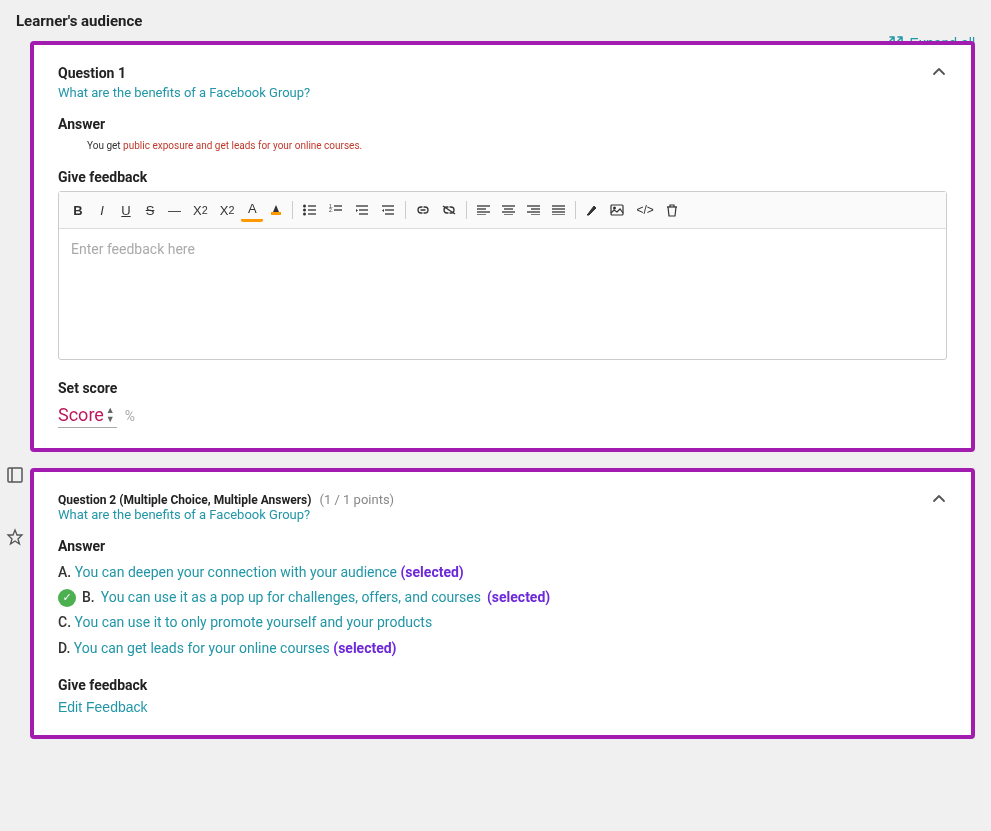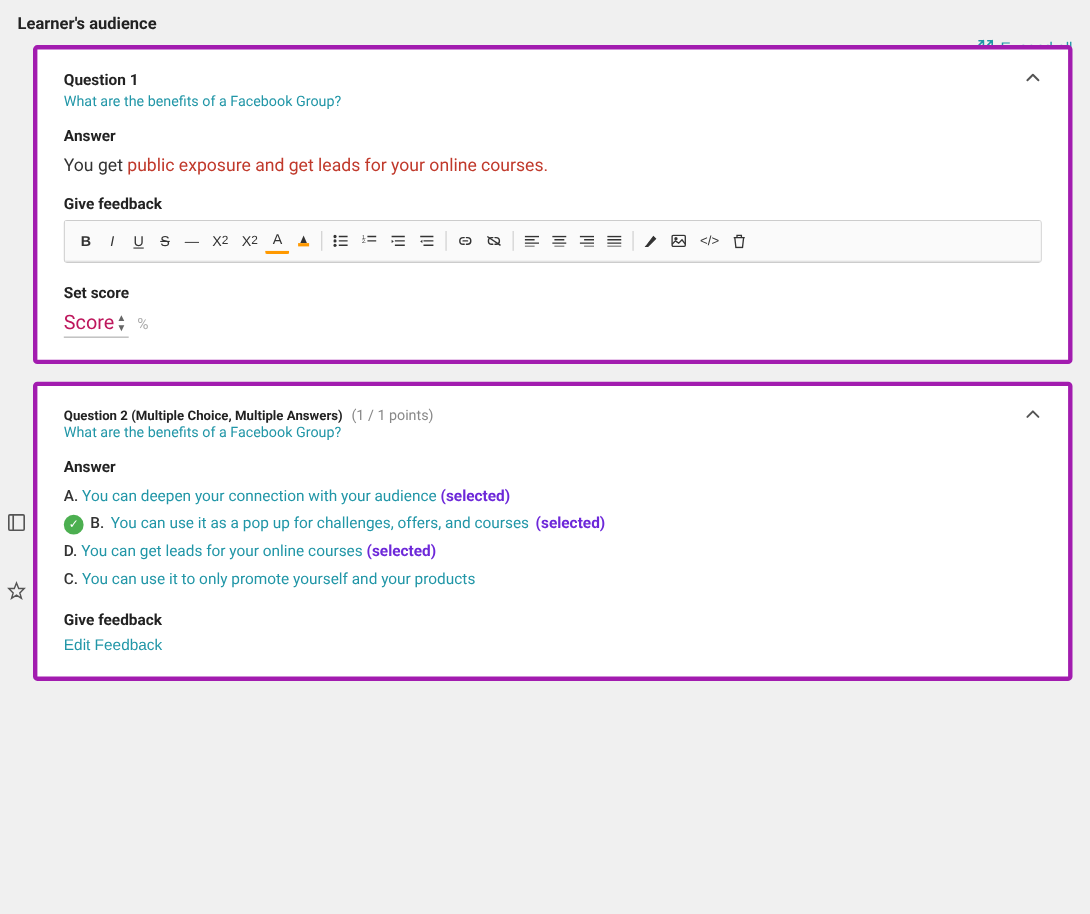--- a/index.html
+++ b/index.html
@@ -104,24 +104,25 @@
     }
 
     .section-label {
       font-weight: 700;
       font-size: 14px;
       color: #222;
       margin-bottom: 6px;
     }
 
     .answer-text {
-      font-size: 16px;
+      font-size: 10px;
       color: #333;
       margin-bottom: 16px;
       line-height: 1.5;
+      margin-left: 29px;
     }
 
     .answer-text .highlight {
       color: #c0392b;
     }
 
     
     .feedback-editor {
       border: 1px solid #ccc;
       border-radius: 3px;
@@ -458,20 +459,23 @@
               </svg>
           </button>
           <button class="toolbar-btn" style="font-size:12px">&lt;/&gt;</button>
           <button class="toolbar-btn">
             <svg width="12" height="14" viewBox="0 0 12 14">
                 <path d="M2 4L3 13H9L10 4" stroke="#333" stroke-width="1.2" fill="none" stroke-linecap="round"></path>
                 <line x1="1" y1="4" x2="11" y2="4" stroke="#333" stroke-width="1.2"></line>
                 <path d="M4 4V2H8V4" stroke="#333" stroke-width="1.2" fill="none"></path>
               </svg>
           </button>
+        </div>
+        <div class="editor-area">
+          <span>Enter feedback here</span>
         </div>
       </div>
 
       <div class="set-score-section">
         <div class="section-label">Set score</div>
         <div class="score-input-row">
           <div class="score-input-wrap">
             <span class="score-label-text">Score</span>
             <div class="score-spinner">
               <button class="spinner-btn">▲</button>
@@ -508,25 +512,25 @@
         </li>
 
         <li class="correct-row">
           <span class="correct-check">✓</span>
           <span style="color:#333; font-weight:500;">B. </span>
             <span class="ans-text">You can use it as a pop up for challenges, offers, and courses</span> 
             <span class="selected-label">(selected)</span>
         </li>
 
         <li>
+          <span style="color:#333; font-weight:500;">C. </span><span class="ans-text">You can use it to only promote yourself and your products</span>
+        </li>
+
+        <li>
           <span style="color:#333; font-weight:500;">D. </span><span class="ans-text">You can get leads for your online courses</span> <span class="selected-label">(selected)</span>
-        </li>
-
-        <li>
-          <span style="color:#333; font-weight:500;">C. </span><span class="ans-text">You can use it to only promote yourself and your products</span>
         </li>
       </ul>
 
       <div class="section-label">Give feedback</div>
       <button class="edit-feedback-link">Edit Feedback</button>
     </div>
 
   </div>
 </div>
 

